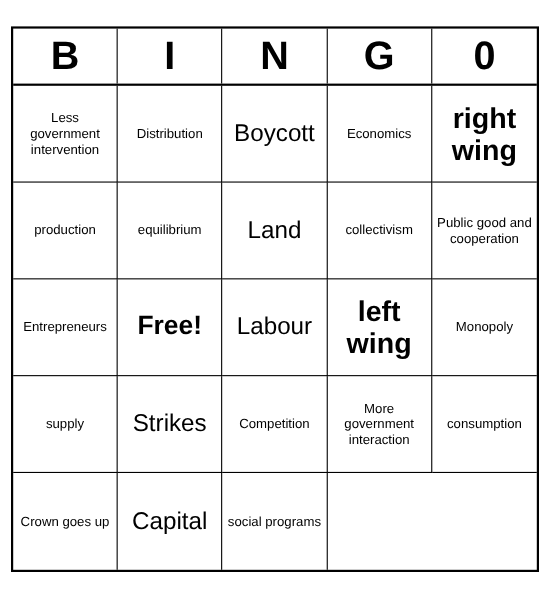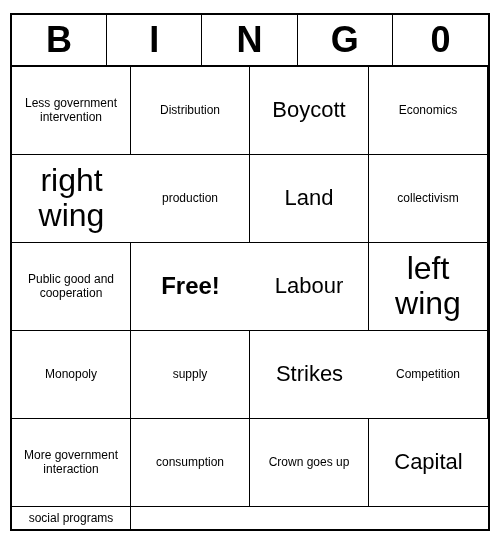--- a/index.html
+++ b/index.html
@@ -26,43 +26,43 @@
       font-size: 36px;
       font-weight: bold;
       padding: 4px 0;
       border-right: 1px solid #000;
     }
     .bingo-header-cell:last-child {
       border-right: none;
     }
     .bingo-grid {
       display: grid;
-      grid-template-columns: repeat(4, 1fr);
+      grid-template-columns: repeat(5, 1fr);
       grid-template-rows: repeat(5, 88px);
     }
     .bingo-cell {
       border-right: 1px solid #000;
       border-bottom: 1px solid #000;
       display: flex;
       align-items: center;
       justify-content: center;
       text-align: center;
       padding: 4px;
       font-size: 12px;
       line-height: 1.2;
     }
     .bingo-cell:nth-child(5n) {
       border-right: none;
     }
     .bingo-grid .bingo-cell:nth-child(n+21) {
       border-bottom: none;
     }
     .large-text {
-      font-size: 32px;
-      font-weight: normal;
+      font-size: 26px;
+      font-weight: bold;
       line-height: 1.1;
     }
     .free-cell {
       font-size: 24px;
       font-weight: bold;
     }
     .medium-text {
       font-size: 22px;
       font-weight: normal;
     }
@@ -91,27 +91,33 @@
       <div class="bingo-cell">
         <span>Economics</span>
       </div>
       <div class="bingo-cell">
         <span class="large-text">right wing</span>
       </div>
       <div class="bingo-cell">
         <span>production</span>
       </div>
       <div class="bingo-cell">
+        <span>equilibrium</span>
+      </div>
+      <div class="bingo-cell">
         <span class="medium-text">Land</span>
       </div>
       <div class="bingo-cell">
         <span>collectivism</span>
       </div>
       <div class="bingo-cell">
         <span>Public good and cooperation</span>
+      </div>
+      <div class="bingo-cell">
+        <span>Entrepreneurs</span>
       </div>
       <div class="bingo-cell">
         <span class="free-cell">Free!</span>
       </div>
       <div class="bingo-cell">
         <span class="medium-text">Labour</span>
       </div>
       <div class="bingo-cell">
         <span class="large-text">left wing</span>
       </div>

